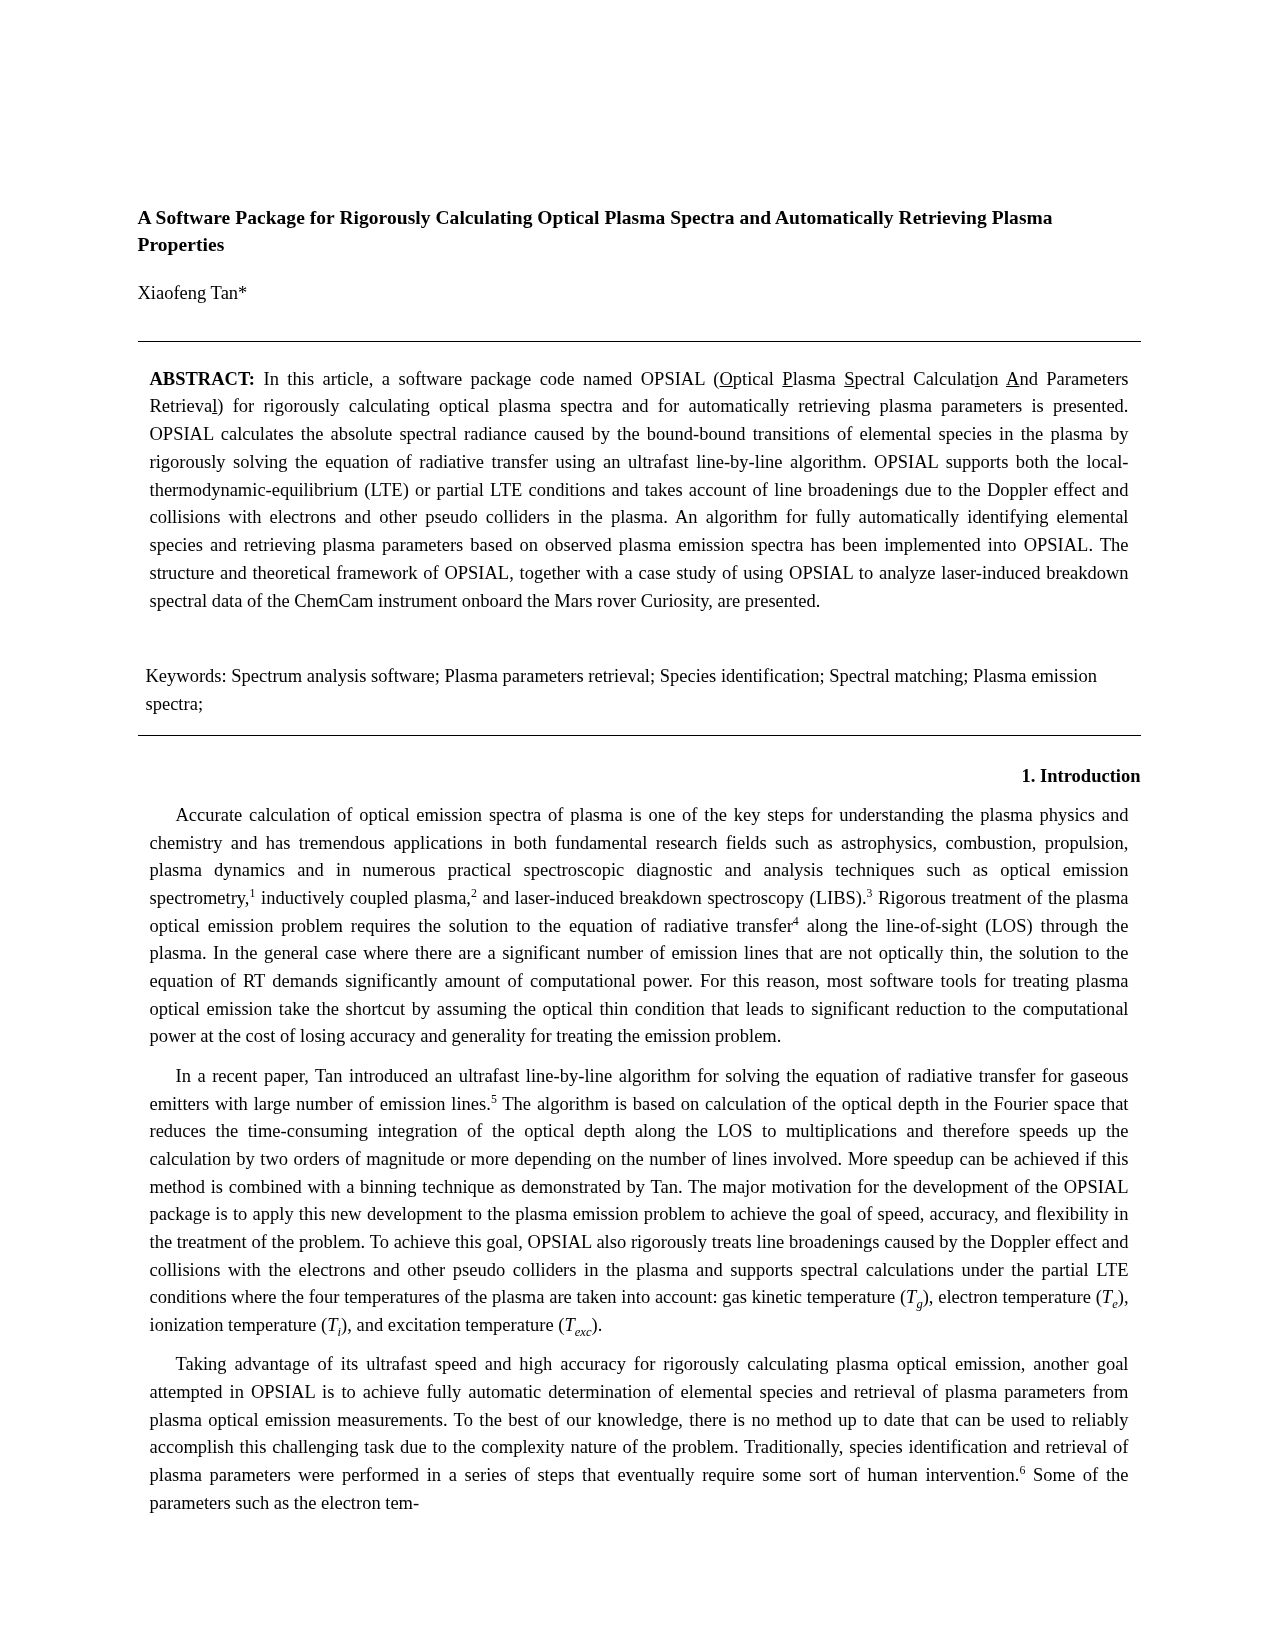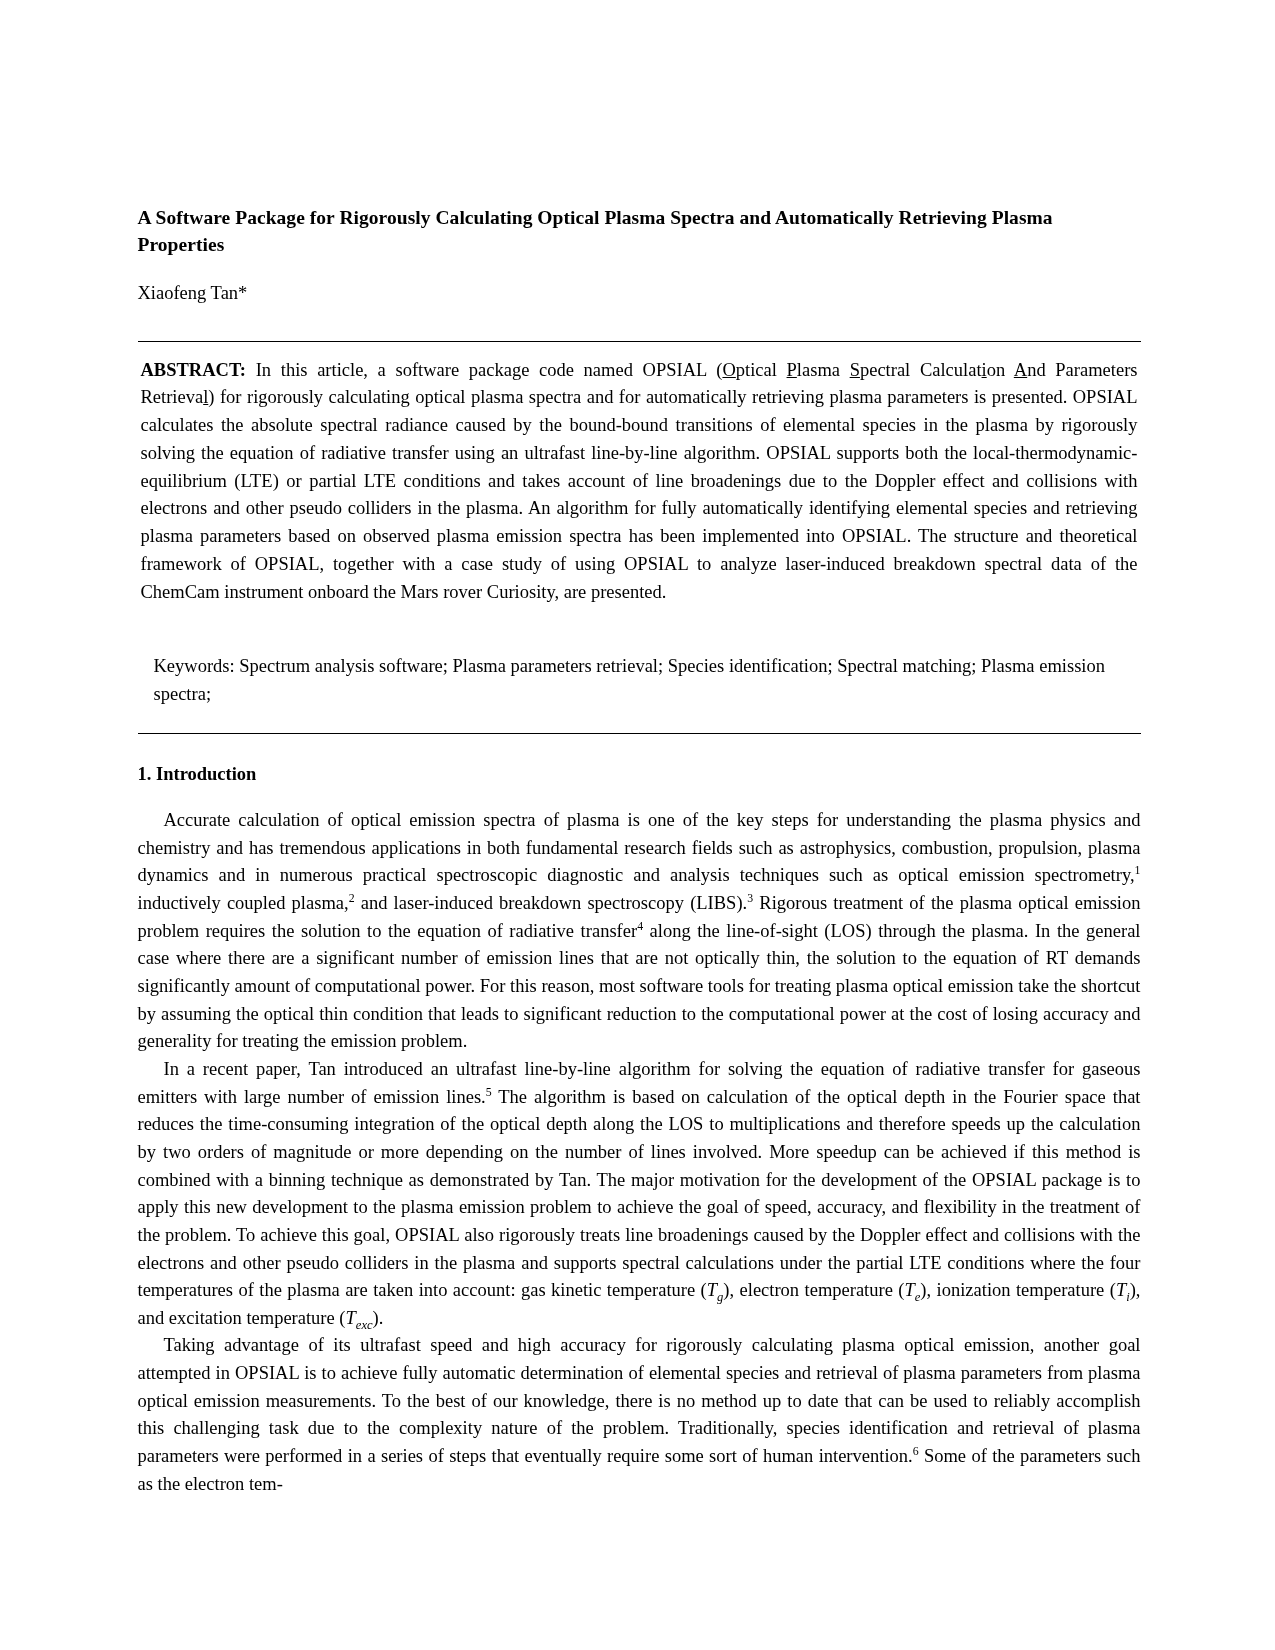--- a/index.html
+++ b/index.html
@@ -51,47 +51,48 @@
     height: 0;
   }
   .abstract-block {
     padding-top: 12px;
     padding-bottom: 2px;
   }
   .abstract {
     font-size: 18.5px;
     line-height: 1.50;
     text-align: justify;
-    margin: 3px;
+    margin: 12px;
     hyphens: none;
   }
   .abstract .lbl {
     font-weight: bold;
   }
   .kw-block {
     padding-top: 26px;
     padding-bottom: 8px;
   }
   .keywords {
     font-size: 18.5px;
     line-height: 1.50;
     text-align: left;
-    margin: 16px;
+    margin: 8px;
   }
   .section-heading {
     font-size: 18.5px;
     font-weight: bold;
-    margin: 28px 0 21px 0;
+    margin: 28px 0 14px 0;
     line-height: 1.3;
+    text-align: right;
   }
   p.body-par {
     font-size: 18.5px;
     line-height: 1.495;
     text-align: justify;
-    margin: 0;
+    margin: 12px;
     text-indent: 26px;
     hyphens: none;
   }
   sup.ref {
     font-size: 0.64em;
     vertical-align: super;
     line-height: 0;
   }
   sub.sb {
     font-size: 0.68em;

